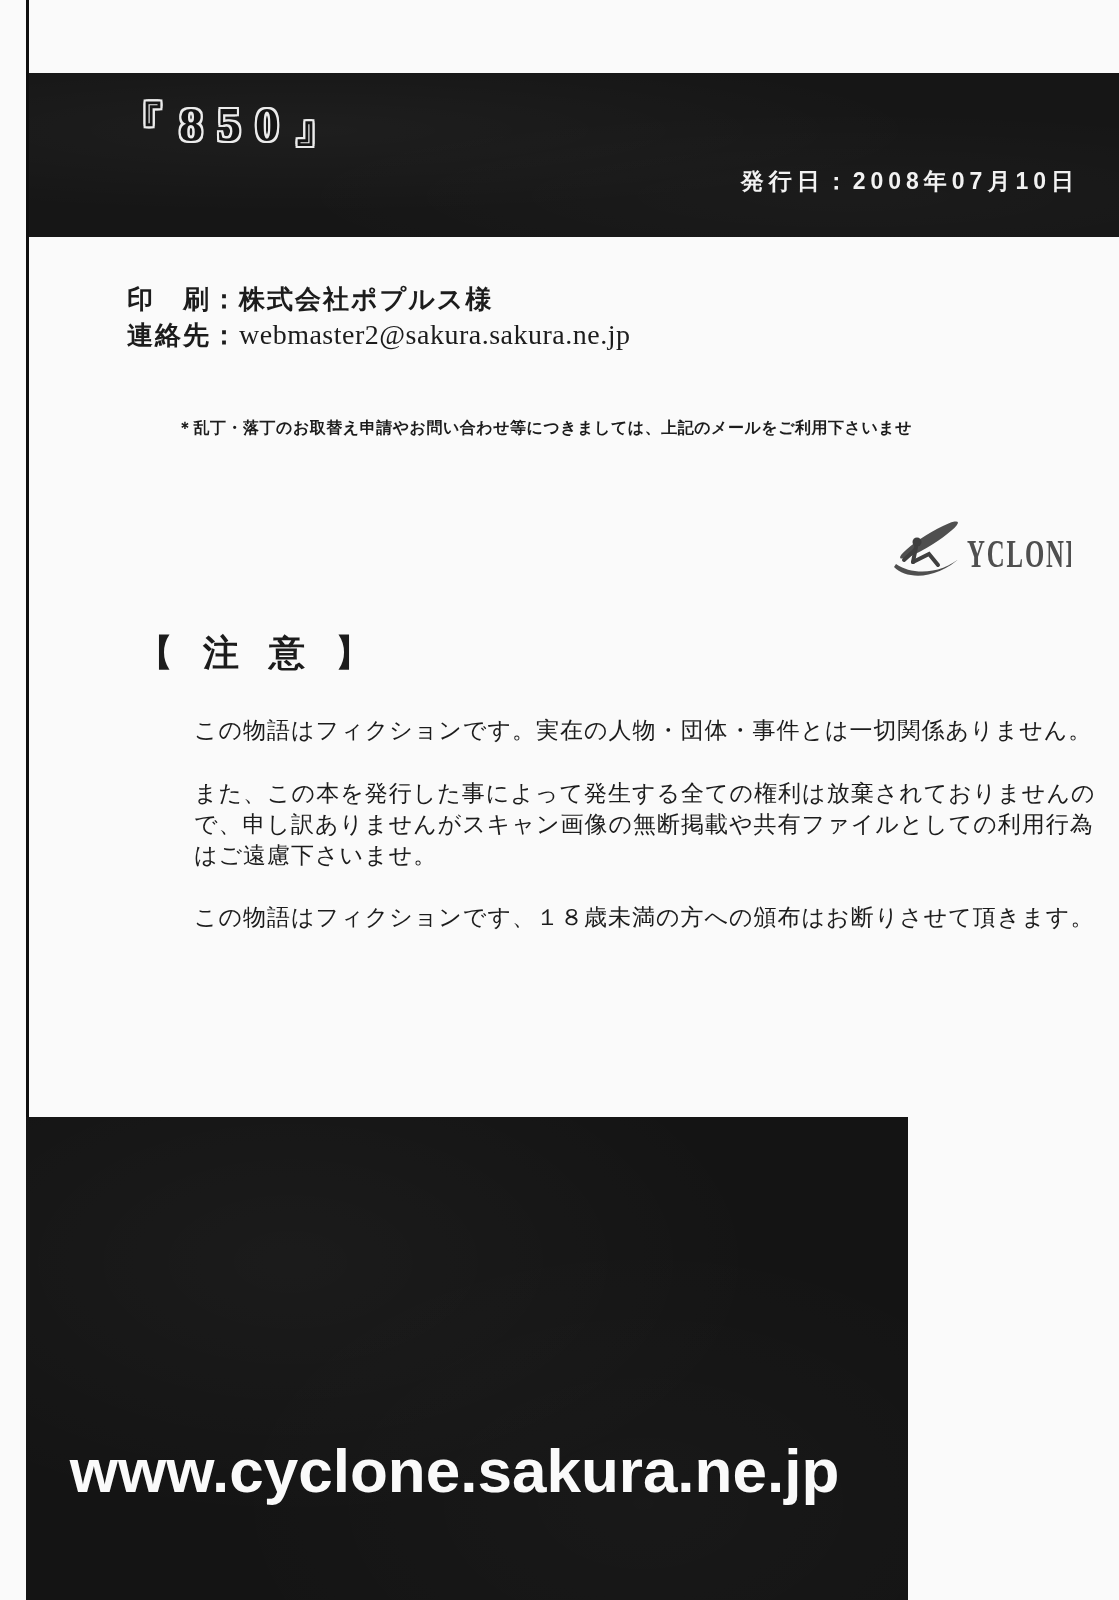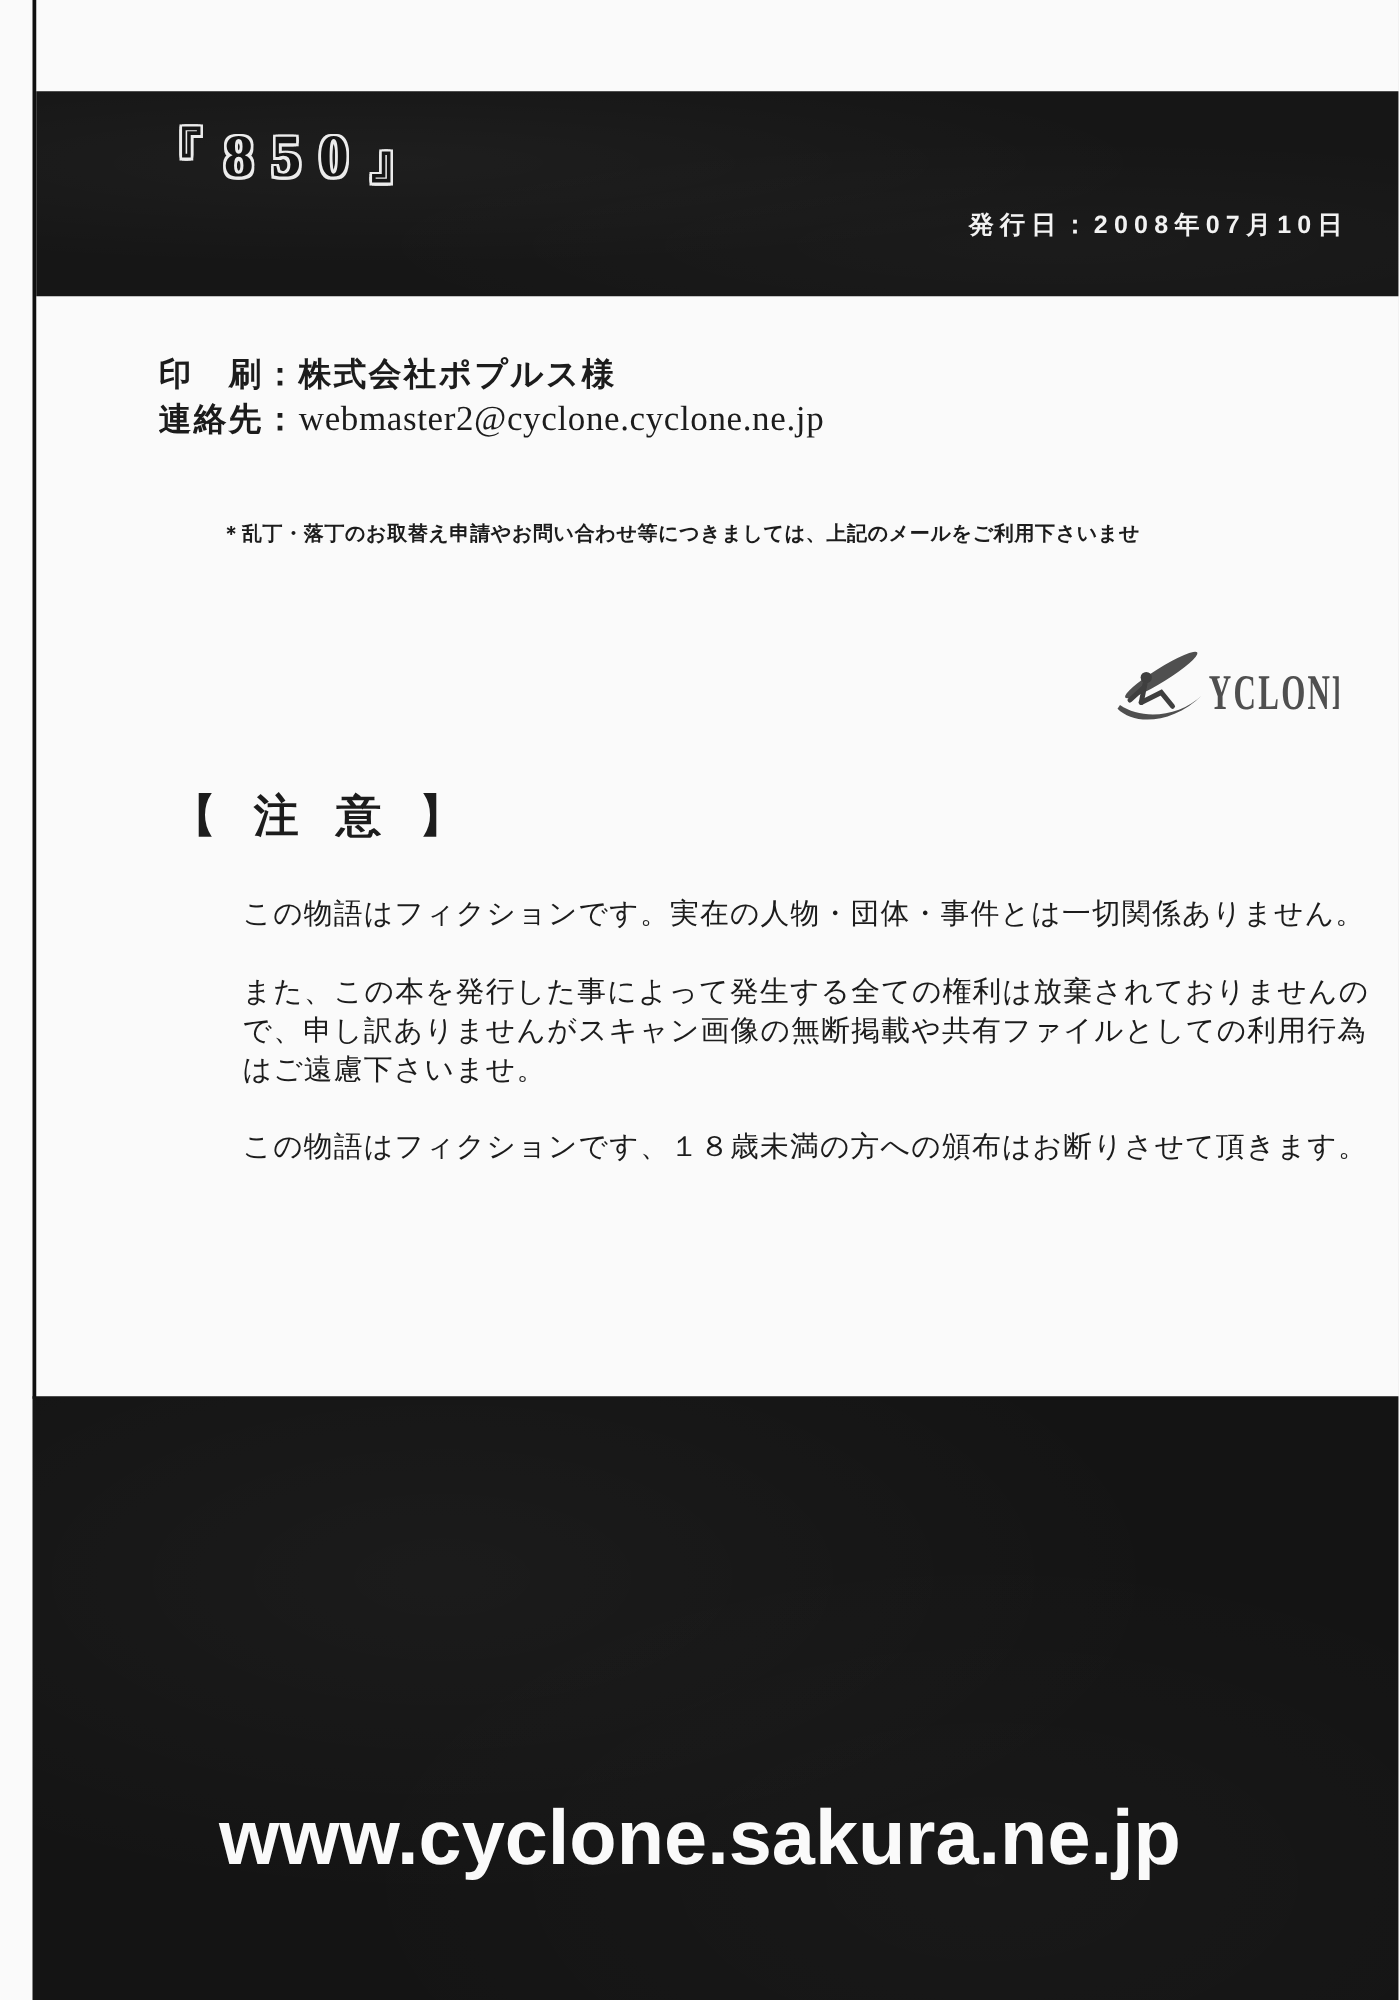--- a/index.html
+++ b/index.html
@@ -28,21 +28,21 @@
     color:#161616;
     text-shadow:
       -2px -2px 0 #ececec, 2px -2px 0 #ececec,
       -2px  2px 0 #ececec, 2px  2px 0 #ececec,
       -2px  0   0 #ececec, 2px  0   0 #ececec,
        0   -2px 0 #ececec, 0    2px 0 #ececec;
     white-space:nowrap;
   }
   .publish-date {
     position:absolute; right:40px; top:93px;
-    color:#f2f2f2; font-weight:bold; font-size:20px; letter-spacing:5px;
+    color:#f2f2f2; font-weight:bold; font-size:23px; letter-spacing:5px;
     white-space:nowrap;
   }
   
   .colophon {
     position:absolute; left:127px; top:281px;
     font-size:26px; font-weight:bold; letter-spacing:2px;
   }
   .colophon-line { height:36px; line-height:36px; white-space:nowrap; }
   .email-value {
     font-family:"Liberation Serif", serif; font-weight:normal;
@@ -63,21 +63,21 @@
   }
   .para {
     position:absolute; left:180px; margin:14px;
     font-size:23px; line-height:31px; letter-spacing:1px;
   }
   .para-1 { top:701px; white-space:nowrap; }
   .para-2 { top:764px; width:916px; }
   .para-3 { top:888px; white-space:nowrap; }
   
   .bottom-band {
-    position:absolute; left:26px; top:1117px; width:1093px; height:483px;
+    position:absolute; left:26px; top:1117px; width:882px; height:483px;
     background:#141414;
     background-image:
       radial-gradient(ellipse at 30% 30%, rgba(255,255,255,0.03), transparent 55%),
       radial-gradient(ellipse at 70% 80%, rgba(255,255,255,0.02), transparent 50%);
   }
   .site-url {
     position:absolute; left:0; right:25px; top:318px; text-align:center;
     color:#fafafa; font-size:62px; font-weight:bold; letter-spacing:0;
     white-space:nowrap;
   }
@@ -92,21 +92,21 @@
   <header class="top-band">
     <div class="book-title">『850』</div>
     <div class="publish-date">発行日：2008年07月10日</div>
   </header>
 
   <section class="colophon">
     <div class="colophon-line">
       <span>印　刷：</span><span>株式会社ポプルス様</span>
     </div>
     <div class="colophon-line">
-      <span>連絡先：</span><span class="email-value">webmaster2@cyclone.cyclone.ne.jp</span>
+      <span>連絡先：</span><span class="email-value">webmaster2@sakura.sakura.ne.jp</span>
     </div>
   </section>
 
   <section class="notes">
     <div>＊乱丁・落丁のお取替え申請やお問い合わせ等につきましては、上記のメールをご利用下さいませ</div>
   </section>
 
   <div class="logo">
     <svg viewBox="0 0 180 70" xmlns="http://www.w3.org/2000/svg">
 

